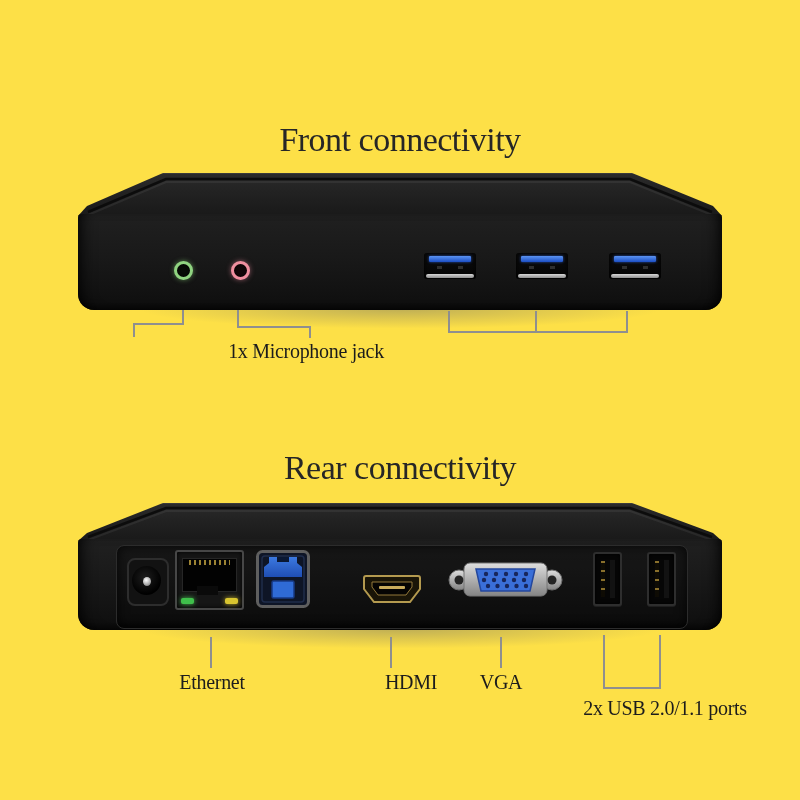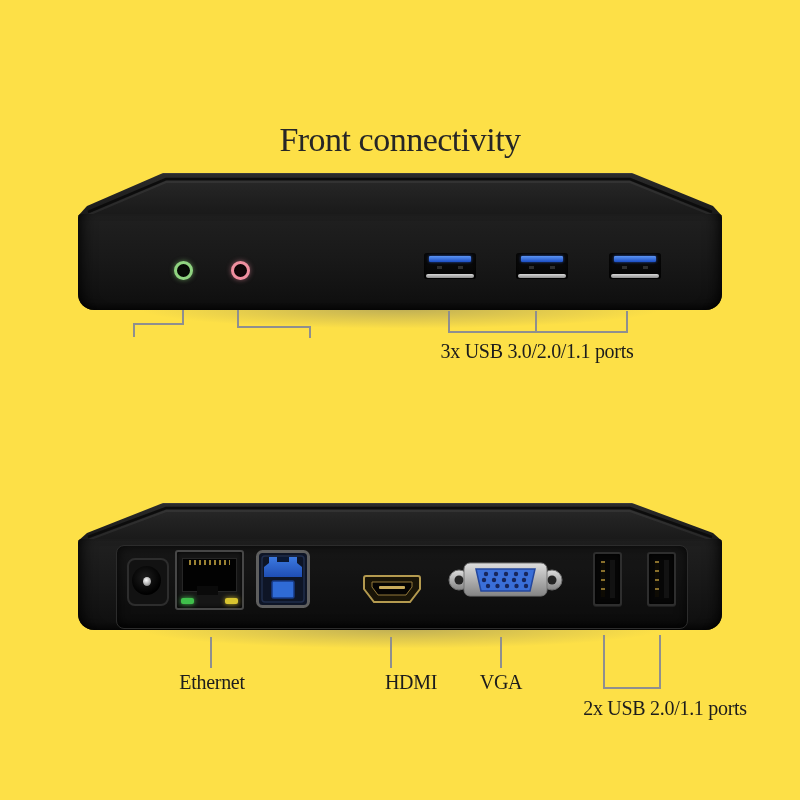--- a/index.html
+++ b/index.html
@@ -108,22 +108,23 @@
       </div>
       <div class="usb3" style="left:531px;top:39px;">
         <div class="tongue"></div>
         <div class="contact" style="left:13px;"></div>
         <div class="contact" style="right:13px;"></div>
         <div class="lip"></div>
       </div>
     </div>
   </div>
 
-  <div class="label" style="left:537px;top:340px;">3x USB 3.0/2.0/1.1 ports</div>
-
+  <div class="label" style="left:306px;top:340px;">1x Microphone jack</div>
+
+  <div class="title" style="top:449px;">Rear connectivity</div>
 
   <div class="dev-shadow" style="top:629px;"></div>
 
   <div class="line vline" style="left:210px;top:637px;height:31px;"></div>
   <div class="line vline" style="left:390px;top:637px;height:31px;"></div>
   <div class="line vline" style="left:500px;top:637px;height:31px;"></div>
   <div class="line vline" style="left:603px;top:635px;height:54px;"></div>
   <div class="line vline" style="left:659px;top:635px;height:54px;"></div>
   <div class="line hline" style="left:603px;top:687px;width:58px;"></div>
 

